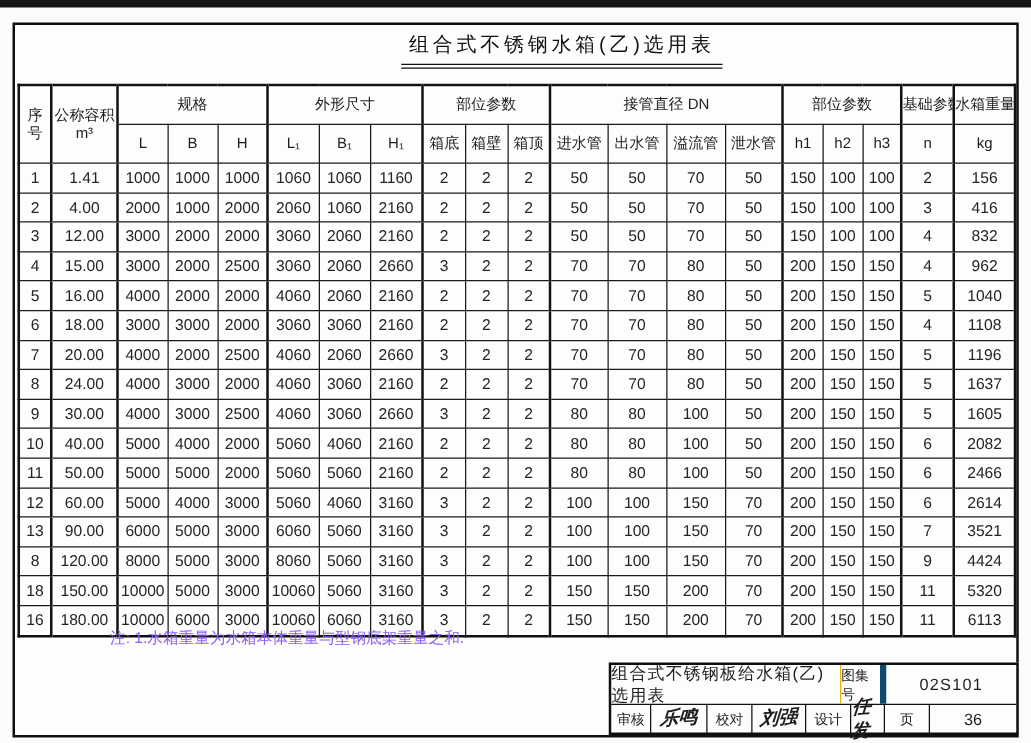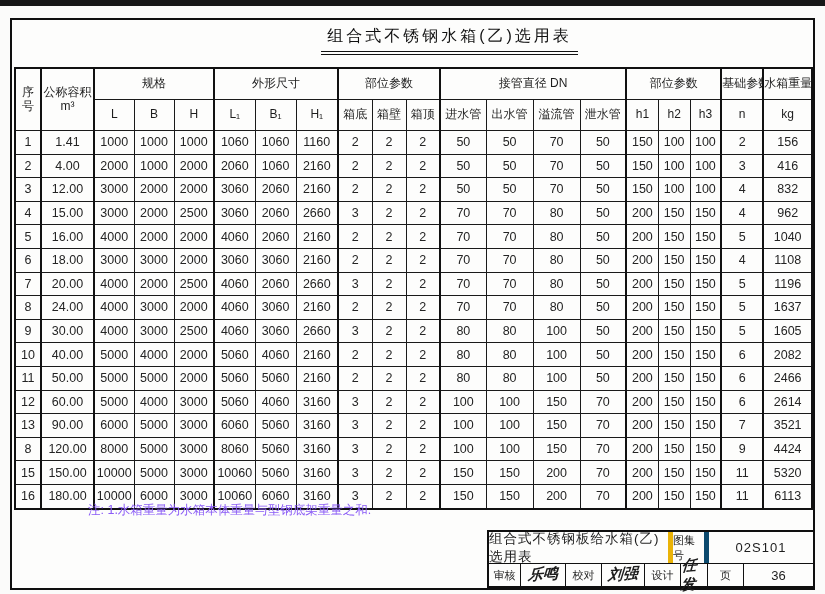--- a/index.html
+++ b/index.html
@@ -35,21 +35,21 @@
   .two-line{font-size:12px;line-height:1.25;}
   .notes{position:absolute;left:88px;top:501px;font-size:12.5px;color:#8b5cf6;line-height:1.45;}
   .notes .n2{margin-left:15px;}
   .tblock{
     position:absolute;left:487px;top:530px;width:324px;height:54px;
     border:2px solid #0f0f0f;background:#fdfdfc;display:flex;flex-direction:column;
   }
   .tb-row1{display:flex;height:31px;border-bottom:1px solid #111;}
   .tb-row2{display:flex;height:23px;justify-content:space-between;}
   .tb-cell{display:flex;align-items:center;justify-content:center;box-sizing:border-box;}
-  .tb-name{width:184px;font-size:13.5px;letter-spacing:1px;border-right:5px solid #eab308;}
+  .tb-name{width:184px;font-size:13.5px;letter-spacing:1px;border-right:1px solid #eab308;}
   .tb-atlas-label{width:36px;font-size:11px;border-right:5px solid #0c4a6e;}
   .tb-atlas-no{flex:1;font-size:13px;letter-spacing:1px;}
   .tb-lab{font-size:11px;border-right:1px solid #111;}
   .tb-sig{font-size:15px;font-style:italic;font-weight:bold;border-right:1px solid #111;overflow:visible;}
   .tb-sig span{display:inline-block;transform:rotate(-4deg) skewX(-8deg);position:relative;top:-1px;}
   .tb-page-label{width:36px;font-size:11px;border-right:1px solid #111;}
   .tb-page-no{flex:1;font-size:13px;}
   .w34{width:32px;} .w45{width:45px;} .w36{width:36px;} .w44{width:43px;} .w38{width:36px;font-family:Liberation Mono, monospace;} .w27{width:27px;}
 </style>
 </head>
@@ -428,21 +428,21 @@
         <td>100</td>
         <td>150</td>
         <td>70</td>
         <td class="g">200</td>
         <td>150</td>
         <td>150</td>
         <td class="g">9</td>
         <td class="g">4424</td>
       </tr>
       <tr>
-        <td>15</td>
+        <td>18</td>
         <td class="g">150.00</td>
         <td class="g">10000</td>
         <td>5000</td>
         <td>3000</td>
         <td class="g">10060</td>
         <td>5060</td>
         <td>3160</td>
         <td class="g">3</td>
         <td>2</td>
         <td>2</td>

